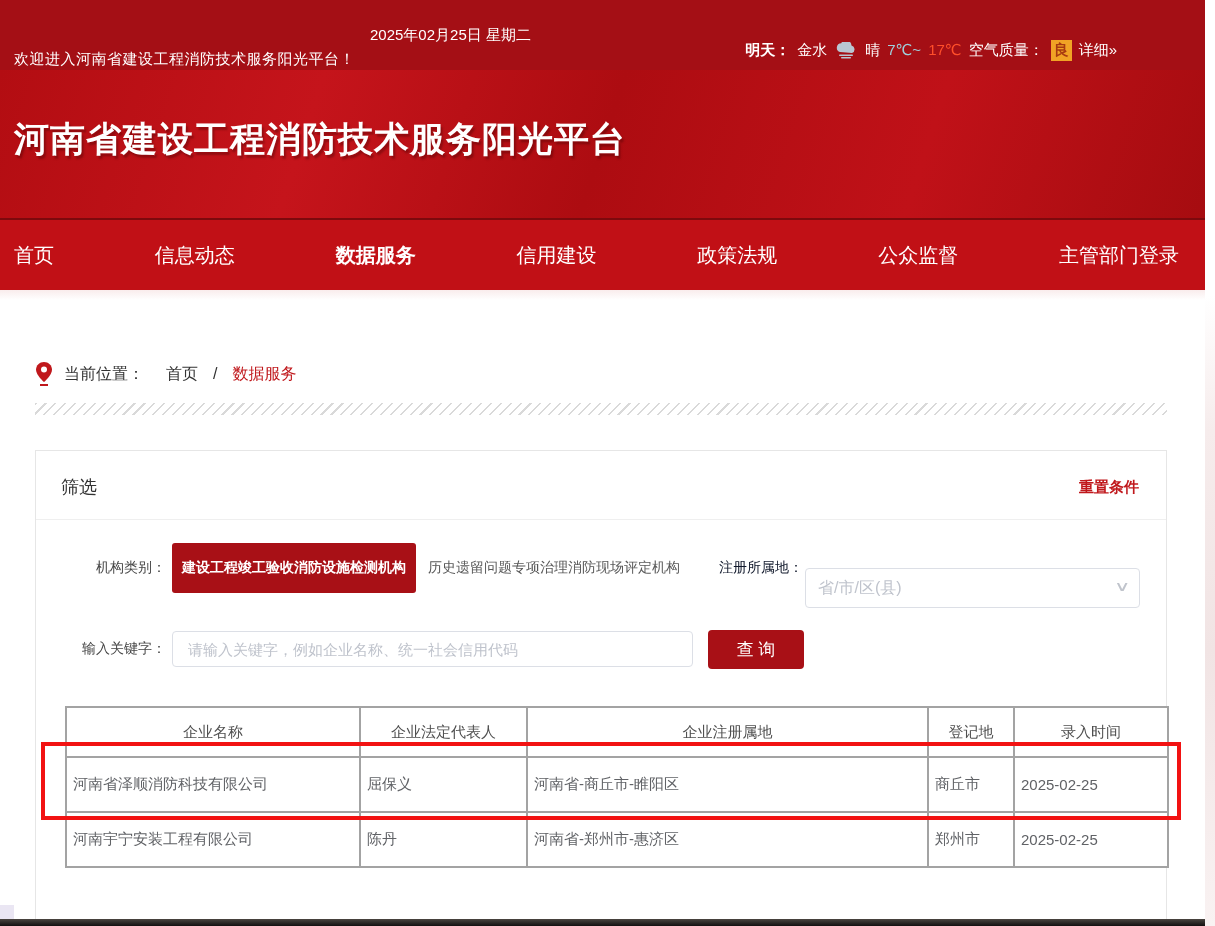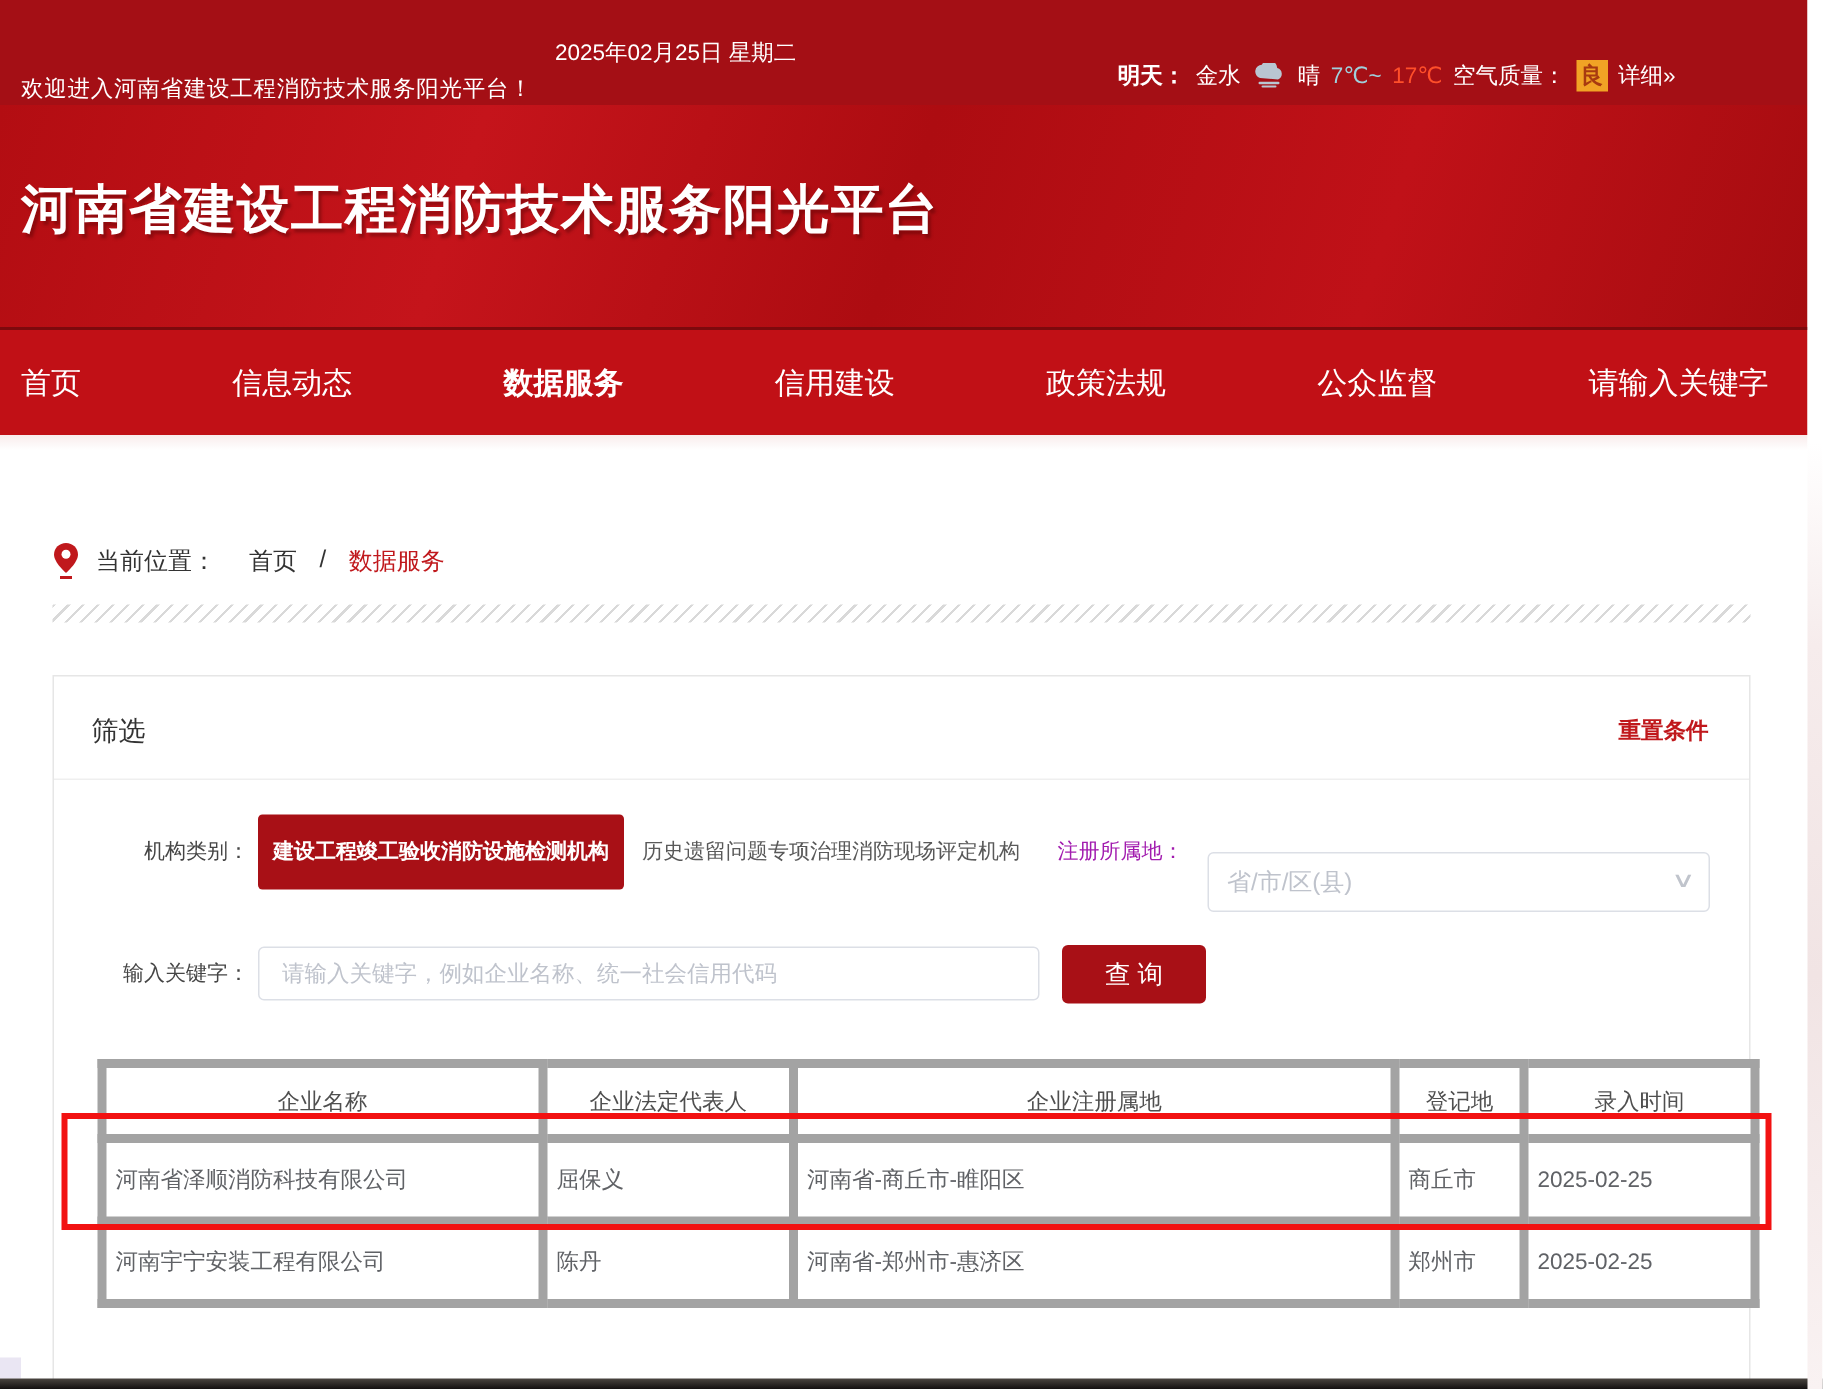--- a/index.html
+++ b/index.html
@@ -61,21 +61,21 @@
   .card-divider { position:absolute; top:68px; left:0; width:100%; height:1px; background:#efefef; }
 
   .frow1 { position:absolute; top:96px; left:27px; right:26px; height:42px; display:flex; align-items:center; }
   .flabel { width:103px; flex:none; text-align:right; font-size:14px; color:#454545; white-space:nowrap; }
   .chip {
     margin-left:6px; background:#a81016; color:#fff; font-size:14px; font-weight:bold;
     padding:16px 10px; border-radius:3px; cursor:pointer; white-space:nowrap;
   }
   .option-plain { margin-left:12px; font-size:14px; color:#595959; cursor:pointer; white-space:nowrap; }
   .spacer { flex:1; }
-  .flabel2 { font-size:14px; color:#a21caf; margin-right:16px; white-space:nowrap; }
+  .flabel2 { font-size:14px; color:#0f172a; margin-right:2px; white-space:nowrap; }
   .select {
     width:335px; height:40px; flex:none; border:1px solid #dcdfe6; border-radius:4px; background:#fff;
     display:flex; align-items:center; padding:0 12px; font-size:16px; color:#bfc3cc; position:relative; cursor:pointer;margin-top:40px;
   }
   .select .chev { position:absolute; right:12px; top:9px; color:#c0c4cc; font-size:14px; transform:scaleX(1.6); }
 
   .frow2 { position:absolute; top:178px; left:27px; height:40px; display:flex; align-items:center; }
   .kw-input {
     margin-left:6px; width:521px; height:36px; border:1px solid #dcdfe6; border-radius:4px;
     padding:0 15px; font-size:15px; color:#333; outline:none;
@@ -86,21 +86,21 @@
     margin-left:15px; width:96px; height:39px; background:#a81016; color:#fff; font-size:17px;
     border:none; border-radius:4px; cursor:pointer;
     font-family:"Liberation Sans","DejaVu Sans",sans-serif;
   }
 
   
   .data-table {
     position:absolute; top:255px; left:29px; width:1102px;
     border-collapse:collapse; table-layout:fixed; font-size:15px; color:#606266; background:#fff;
   }
-  .data-table th, .data-table td { border:6px solid #a3a3a3; font-weight:normal; padding:0 6px; }
+  .data-table th, .data-table td { border:2px solid #a3a3a3; font-weight:normal; padding:0 6px; }
   .data-table th { height:50px; color:#4f4f4f; }
   .tr1 td { height:62px; }
   .tr2 td, .tr3 td { height:55px; }
   .col1{width:294px;} .col2{width:167px;} .col3{width:401px;} .col4{width:86px;} .col5{width:154px;}
 
   .highlight-box {
     position:absolute; left:41px; top:742px; width:1140px; height:78px;
     border:4px solid #f21212; pointer-events:none;
   }
 
@@ -143,21 +143,21 @@
   <div class="site-title">河南省建设工程消防技术服务阳光平台</div>
 </div>
 
 <div class="main-nav">
   <span class="nav-item">首页</span>
   <span class="nav-item">信息动态</span>
   <span class="nav-item active">数据服务</span>
   <span class="nav-item">信用建设</span>
   <span class="nav-item">政策法规</span>
   <span class="nav-item">公众监督</span>
-  <span class="nav-item">请输入关键字</span>
+  <span class="nav-item">主管部门登录</span>
 </div>
 <div class="nav-glow"></div>
 
 <div class="breadcrumb">
   <span class="pin-wrap">
     <svg width="16" height="21" viewBox="0 0 16 21">
       <path d="M8 0 C3.6 0 0 3.4 0 7.7 C0 13.2 8 20 8 20 C8 20 16 13.2 16 7.7 C16 3.4 12.4 0 8 0 Z" fill="#c0181c"></path>
       <circle cx="8" cy="7.5" r="3" fill="#ffffff"></circle>
     </svg>
     <span class="pin-underline"></span>

